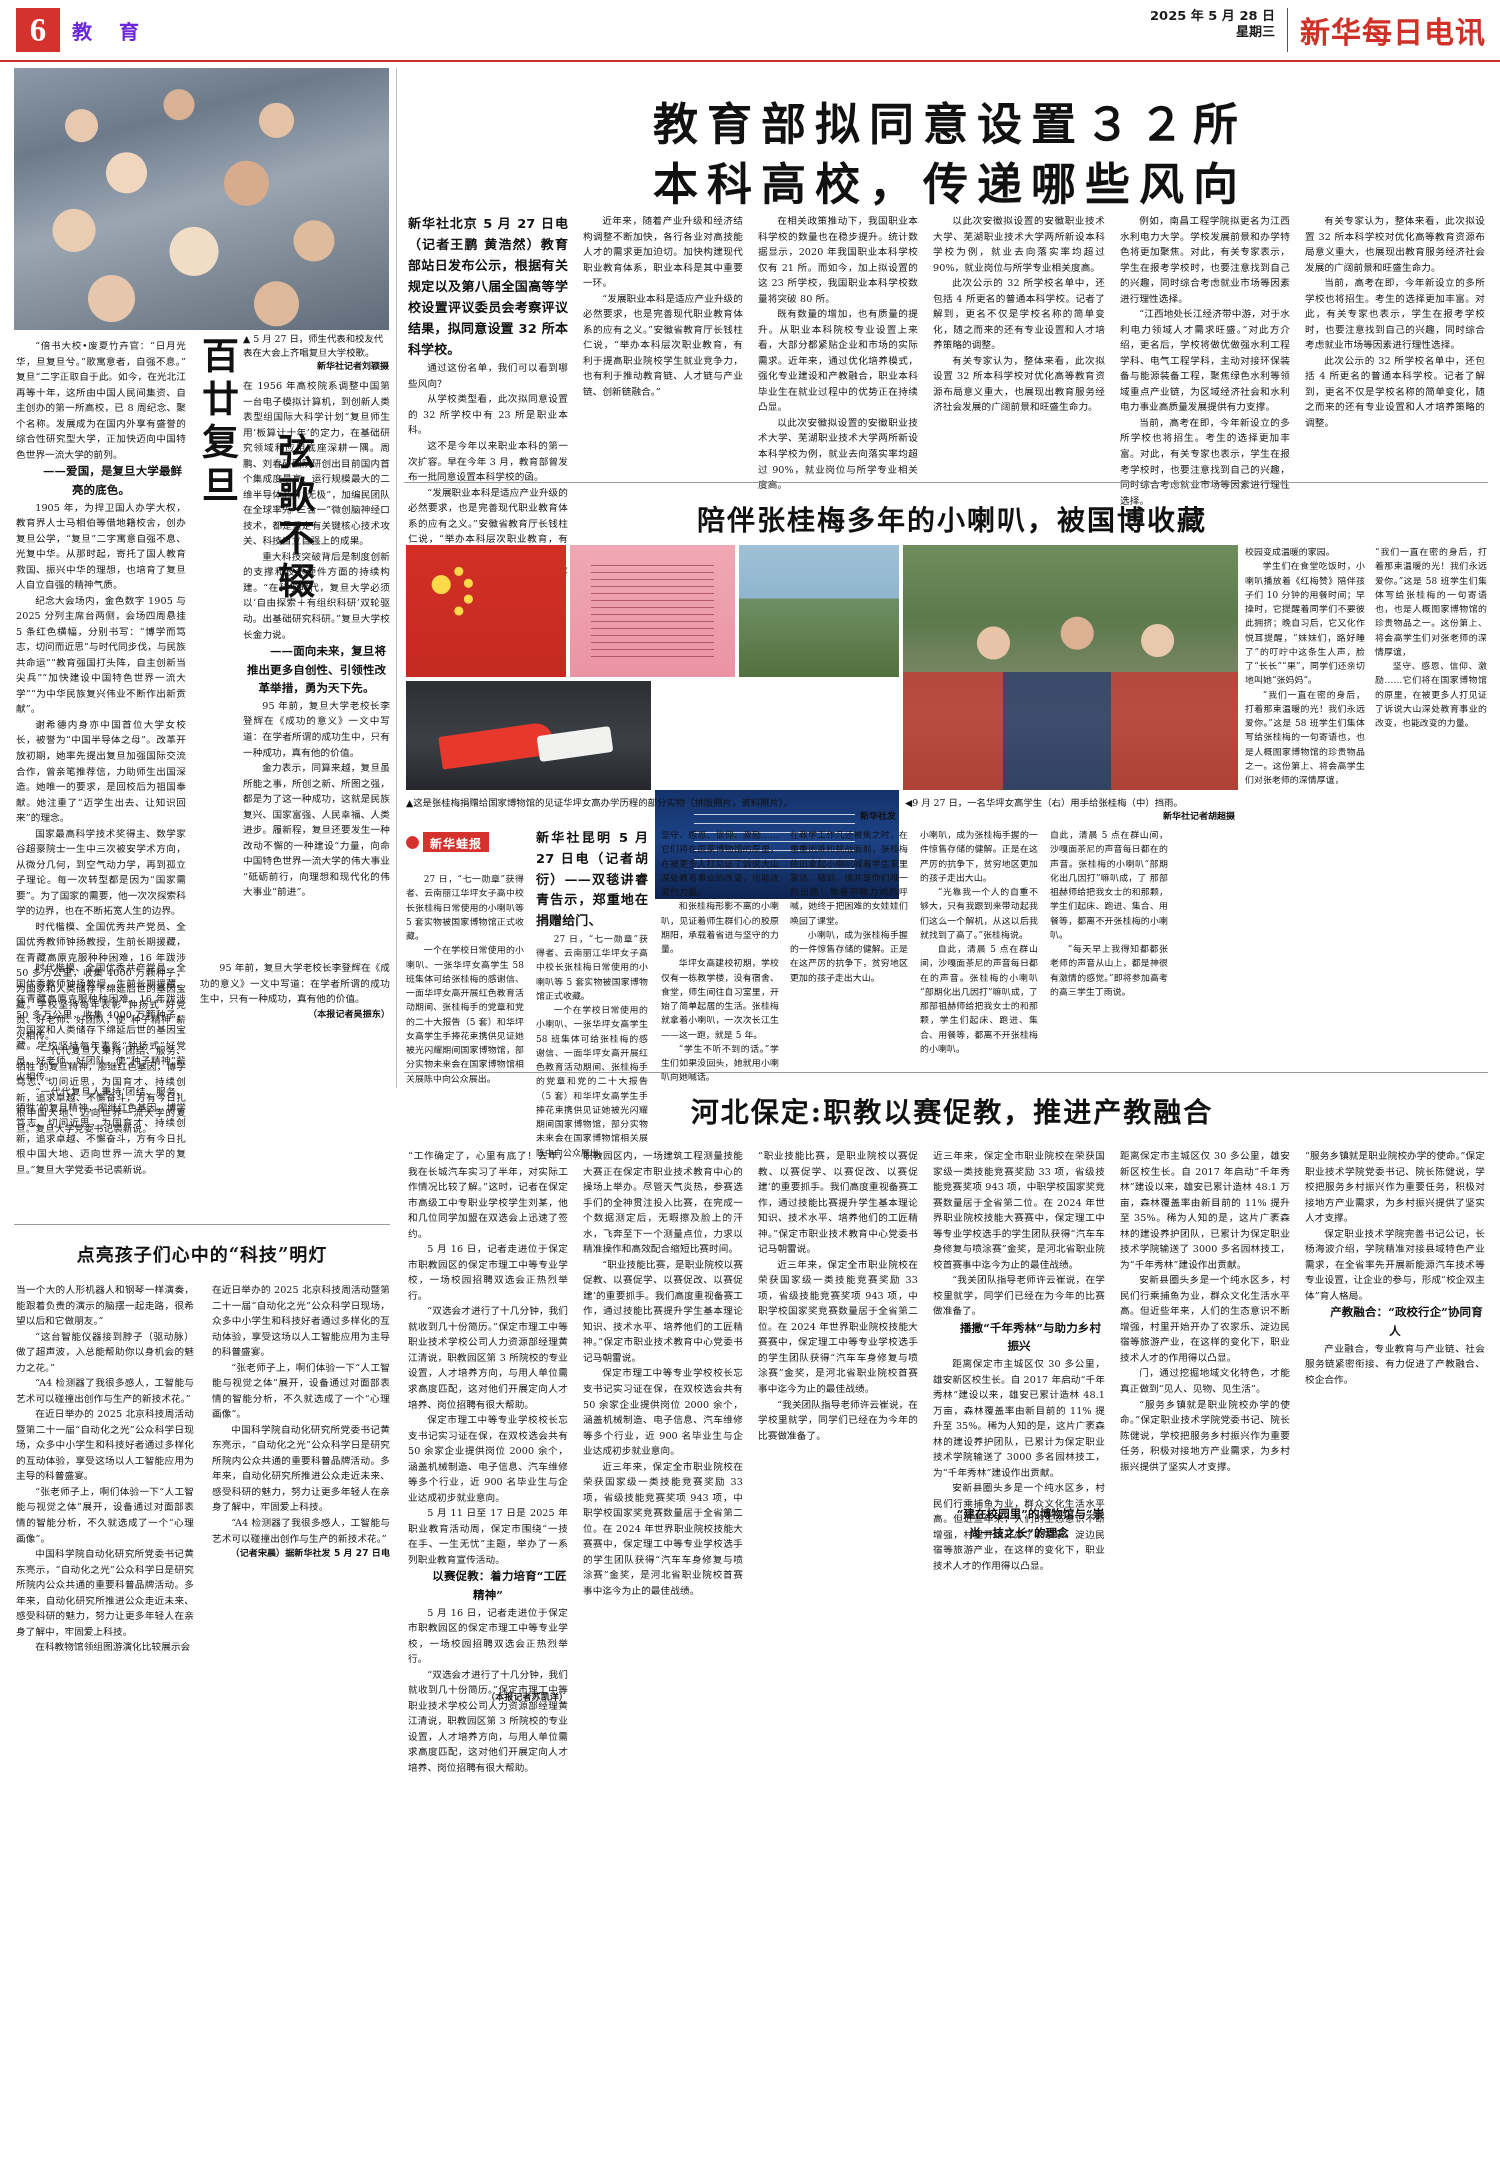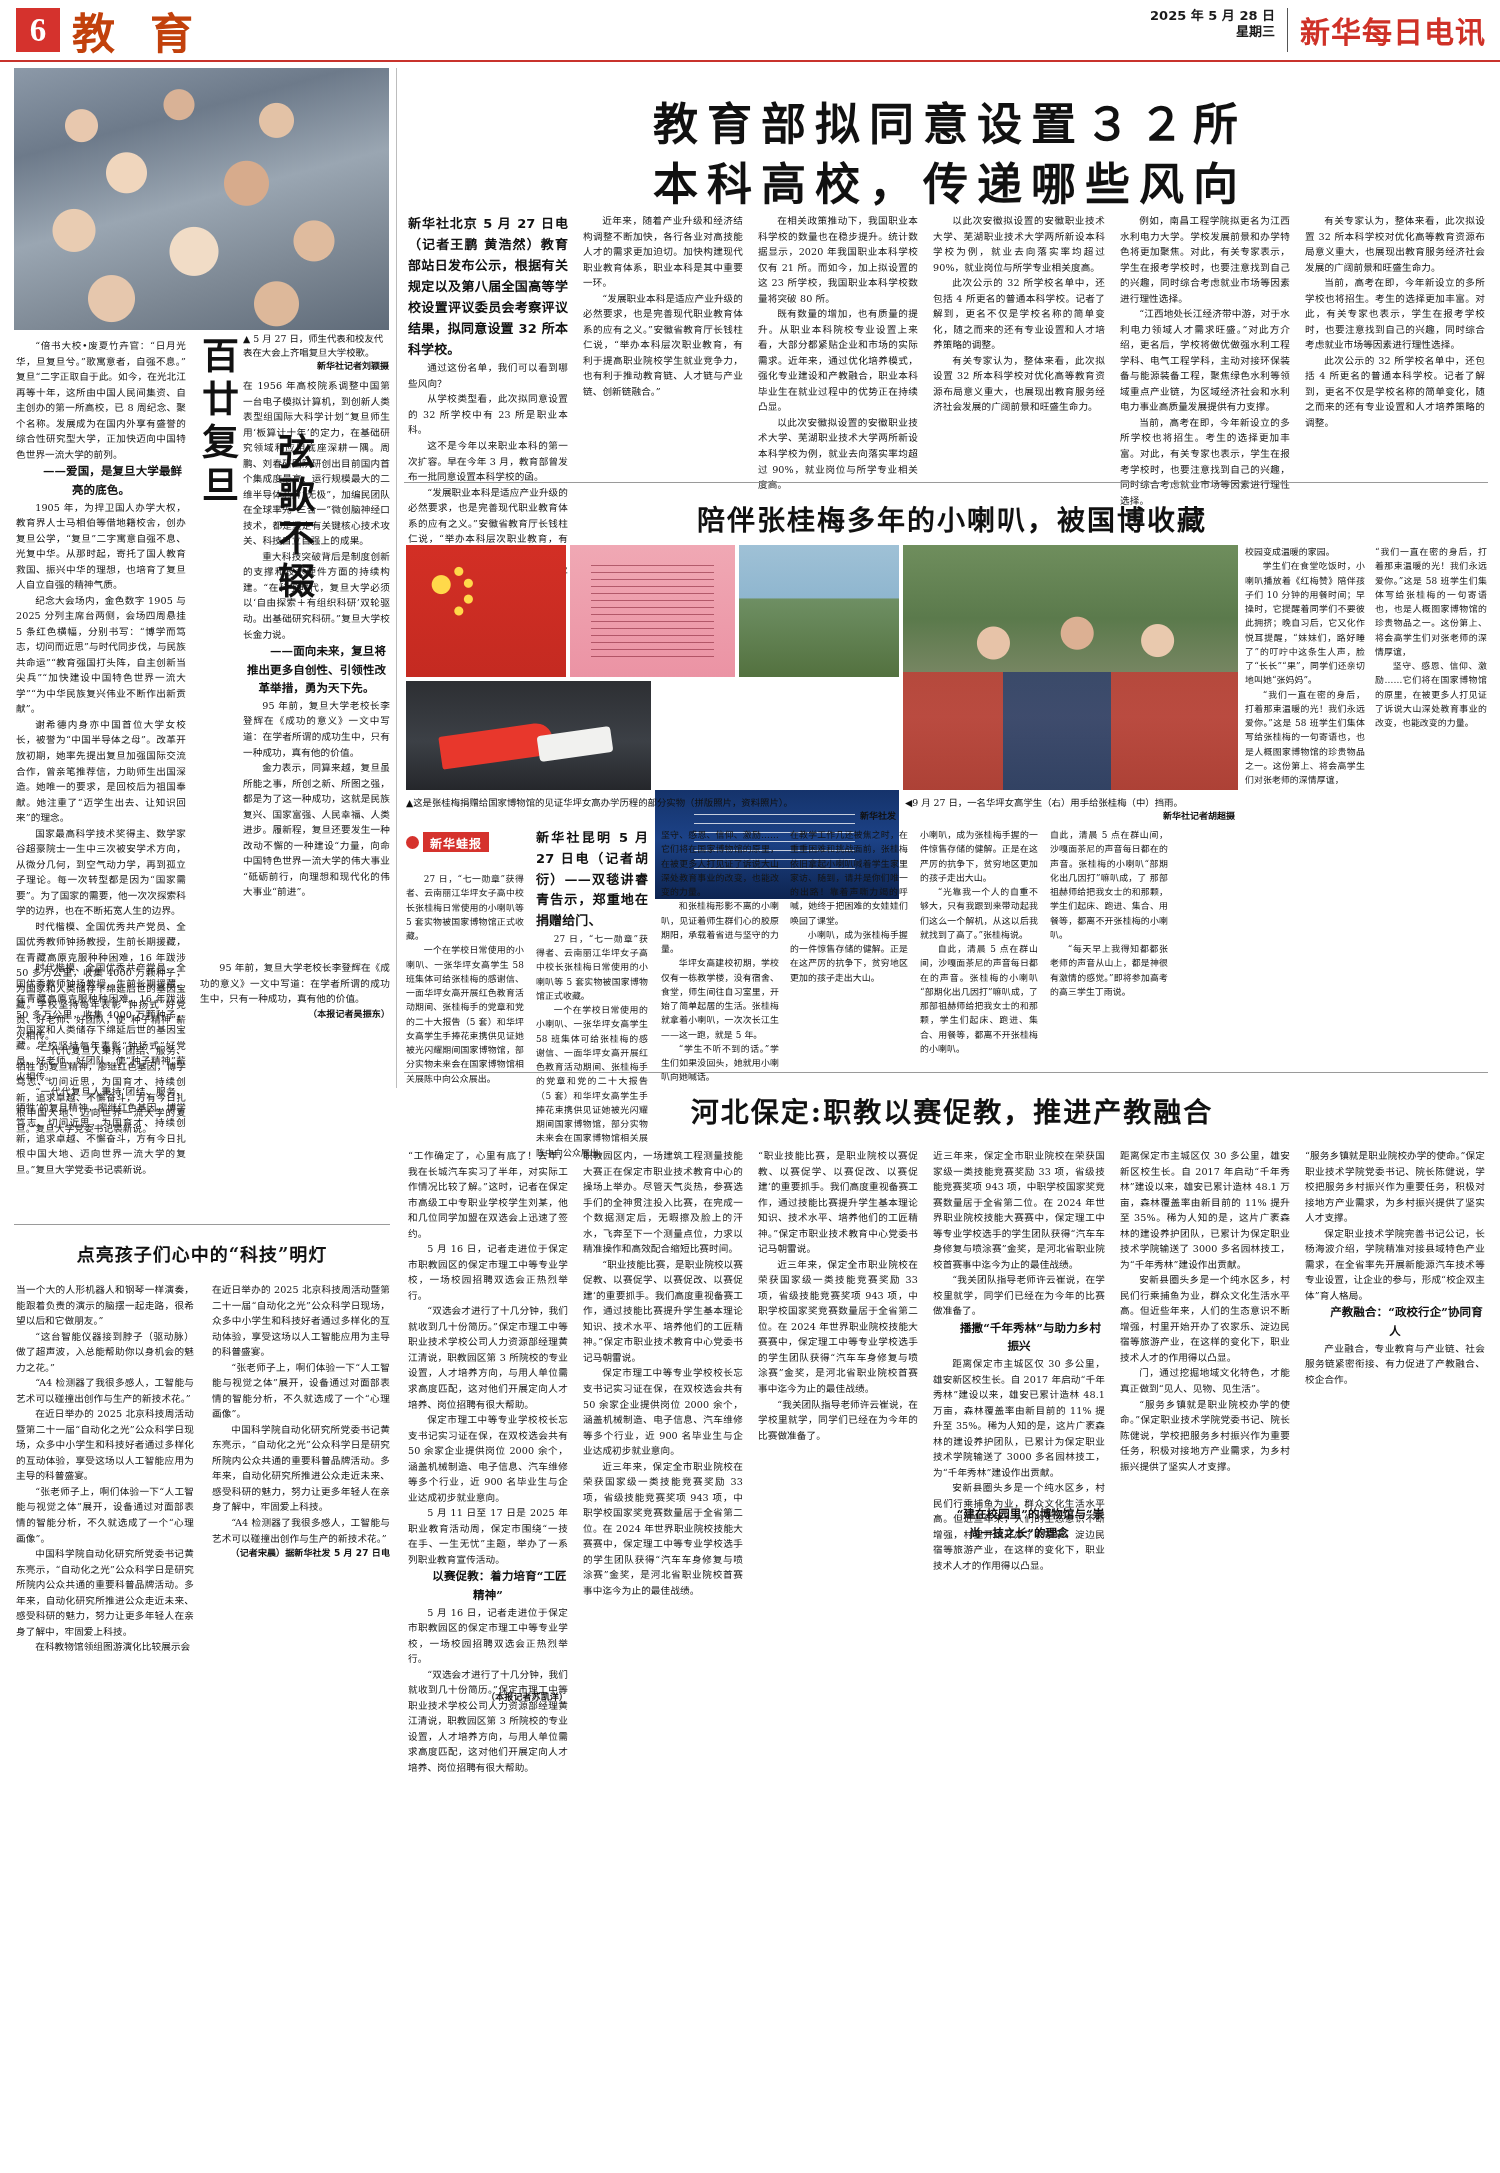--- a/index.html
+++ b/index.html
@@ -31,22 +31,22 @@
     background: #d5322d;
     color: #fff;
     font-family: "Liberation Serif", serif;
     font-size: 33px;
     font-weight: bold;
     display: flex; align-items: center; justify-content: center;
     line-height: 1;
   }
   .section-name {
     margin-left: 12px;
-    color: #c2410c;
-    font-size: 43px;
+    color: #6d28d9;
+    font-size: 20px;
     font-weight: bold;
     letter-spacing: 10px;
     font-family: "DejaVu Serif", serif;
   }
   .masthead-right {
     margin-left: auto;
     margin-right: 14px;
     display: flex;
     gap: 12px;
   }

